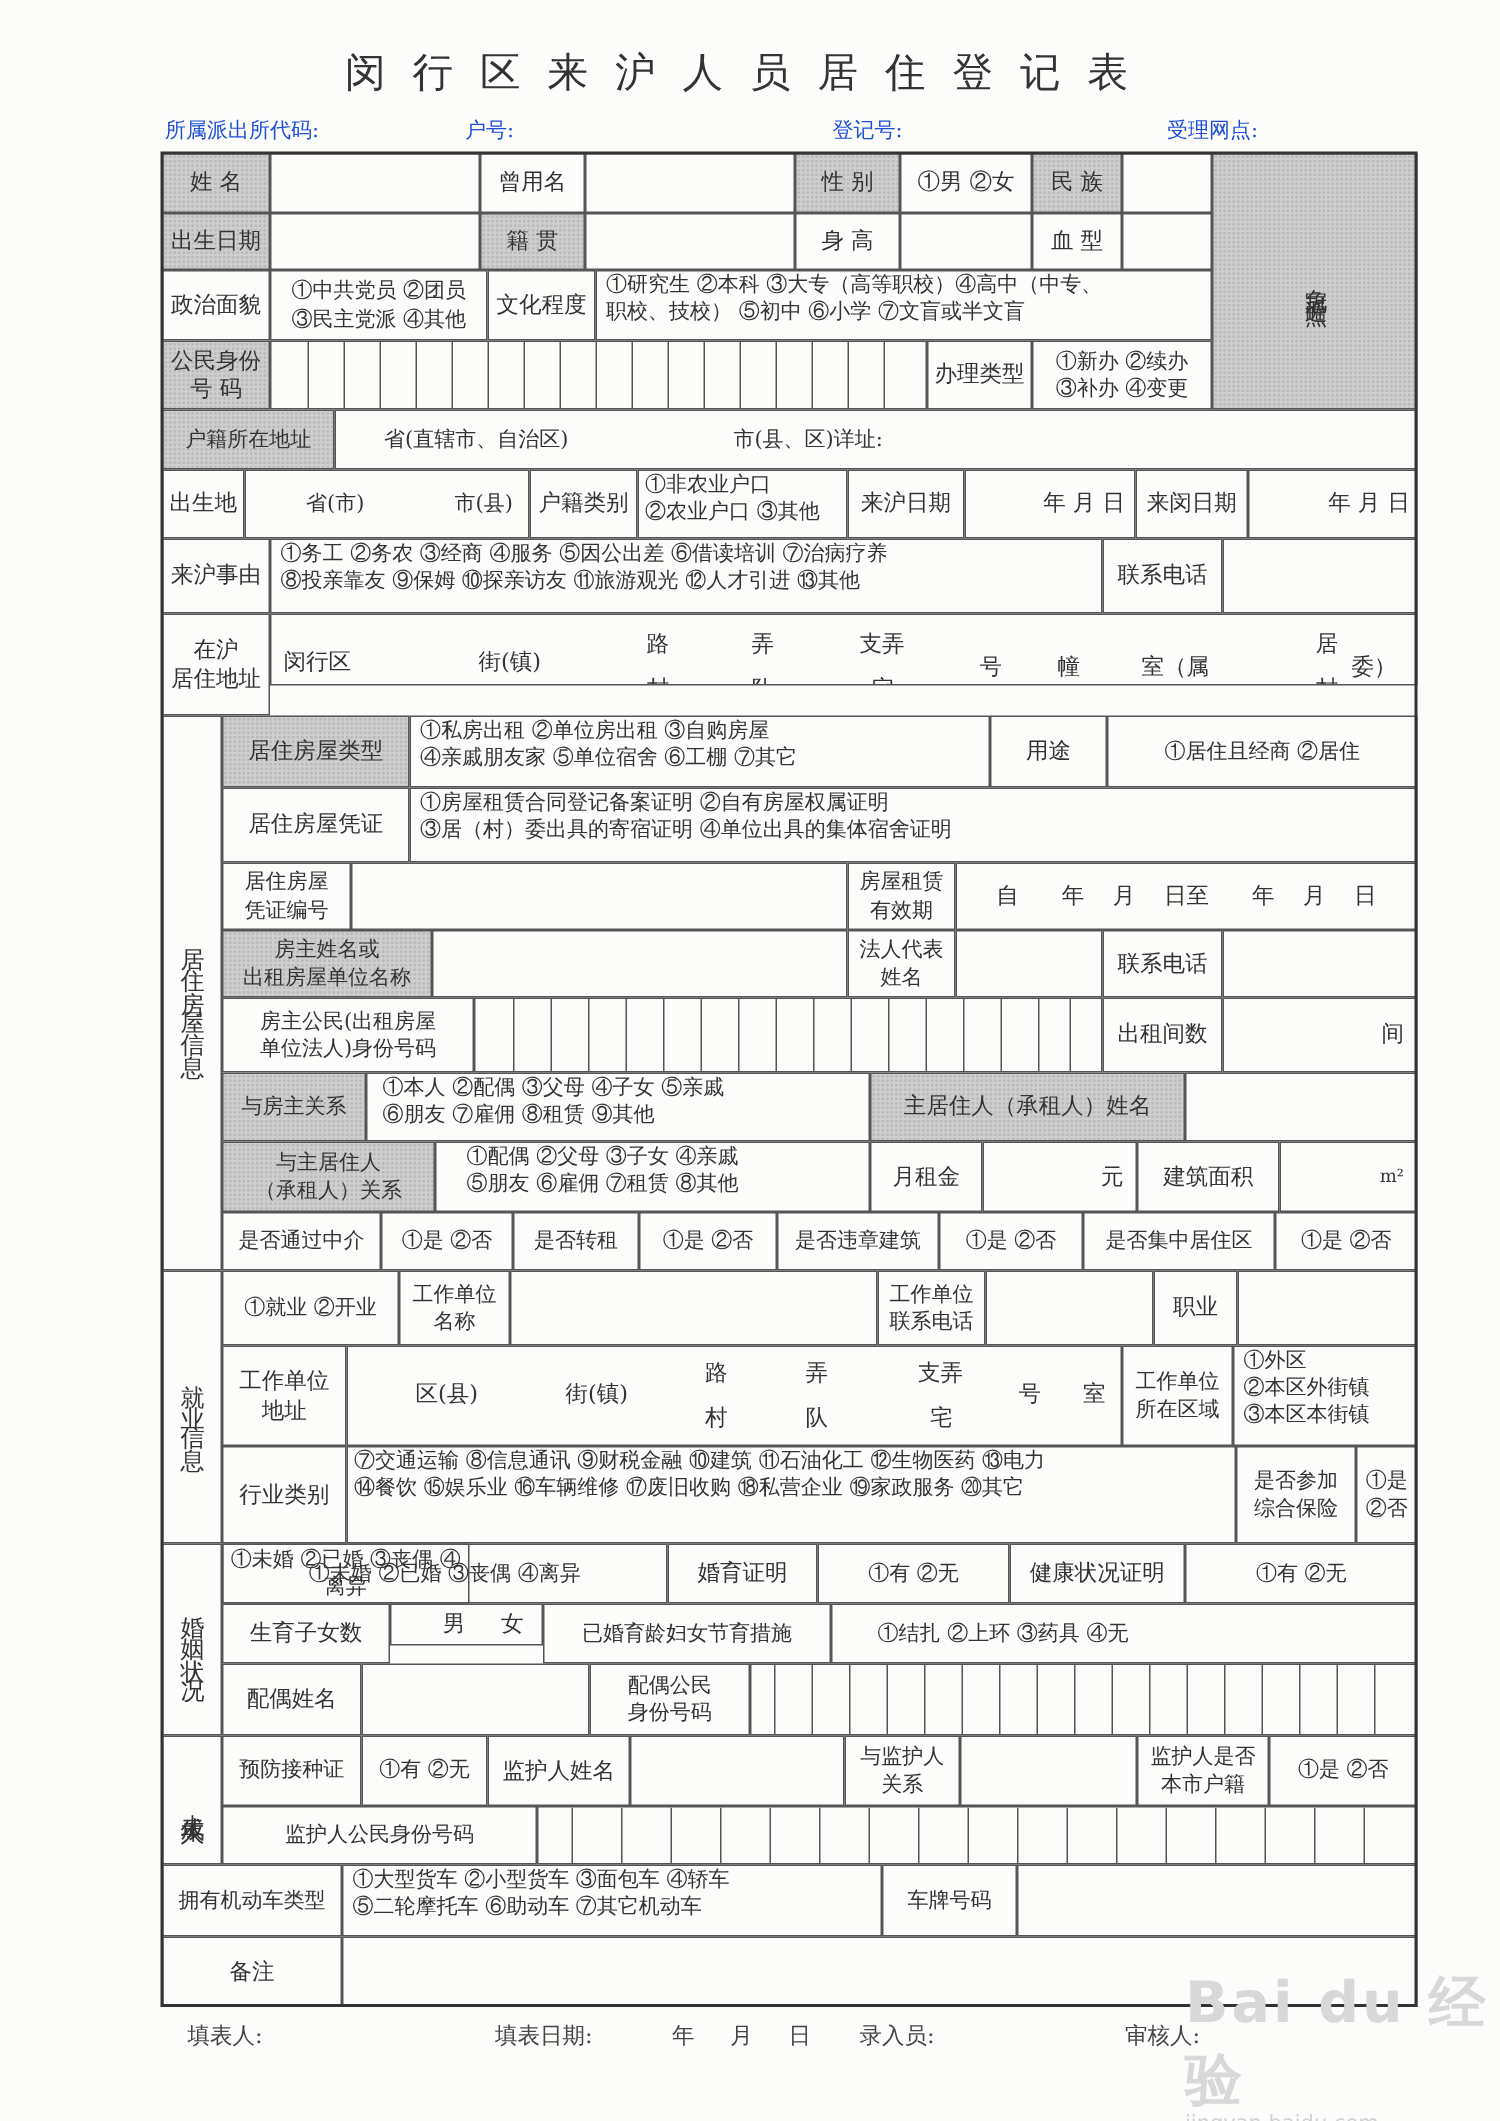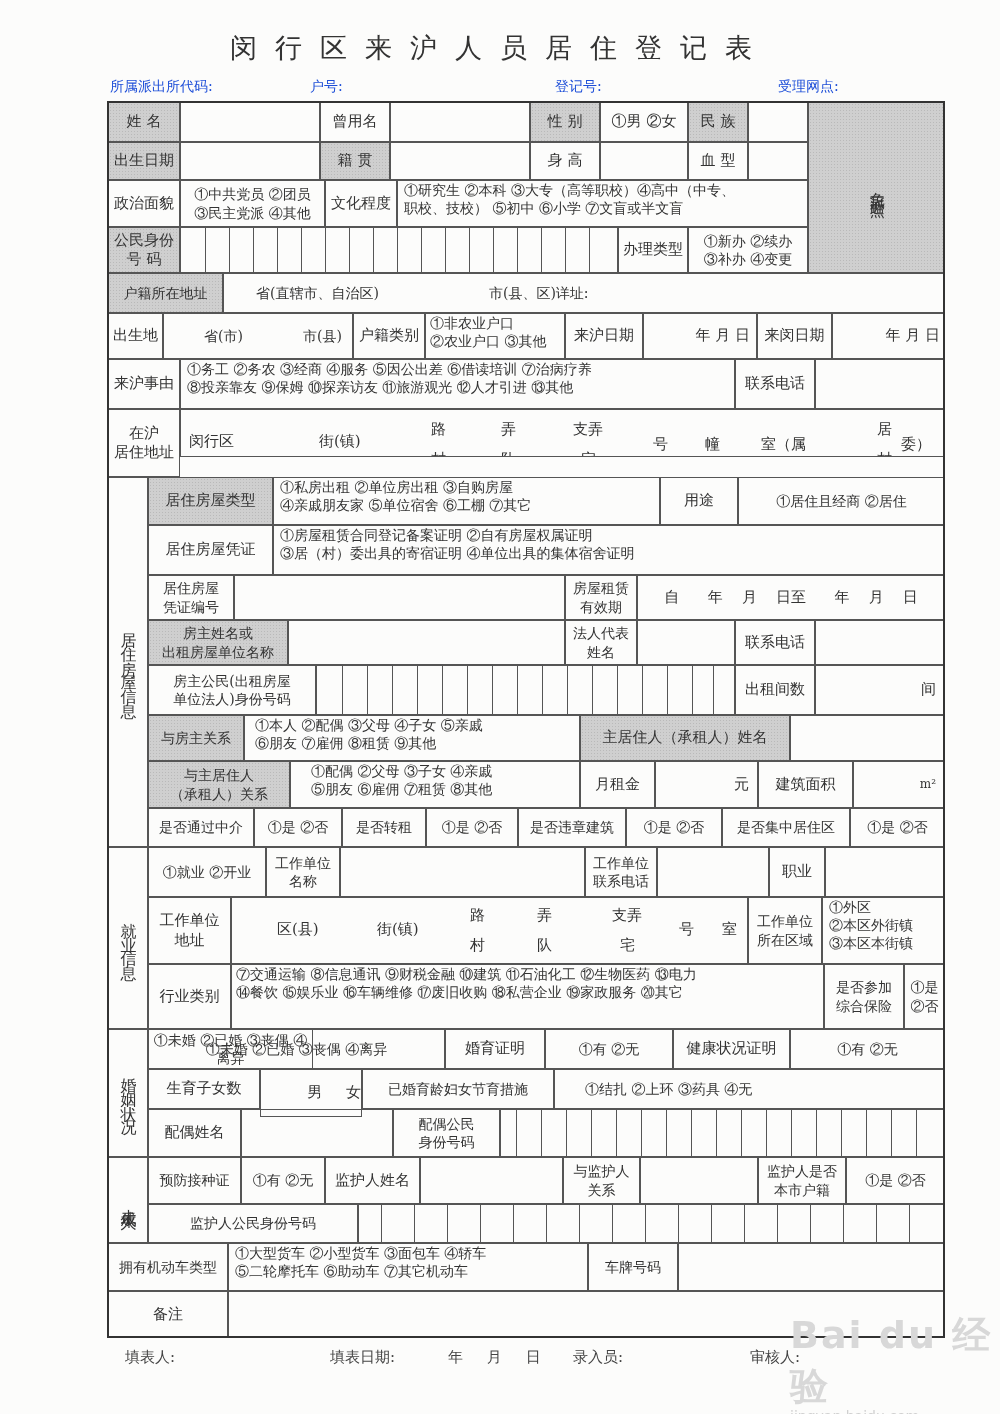--- a/index.html
+++ b/index.html
@@ -292,21 +292,21 @@
 
 <div class="c" style="left:148px;top:1029px;width:165px;height:40px;font-size:14px">①未婚  ②已婚  ③丧偶  ④离异</div>
 
 <div class="c" style="left:445px;top:1029px;width:100px;height:40px">婚育证明</div>
 <div class="c" style="left:148px;top:1029px;width:297px;height:40px;font-size:14px">①未婚  ②已婚  ③丧偶  ④离异</div>
 <div class="c" style="left:545px;top:1029px;width:128px;height:40px;font-size:14px">①有  ②无</div>
 <div class="c" style="left:673px;top:1029px;width:117px;height:40px">健康状况证明</div>
 <div class="c" style="left:790px;top:1029px;width:155px;height:40px;font-size:14px">①有  ②无</div>
 
 <div class="c" style="left:148px;top:1069px;width:112px;height:40px">生育子女数</div>
-<div class="c" style="left:260px;top:1069px;width:102px;height:48px;white-space:pre;justify-content:flex-end;padding-right:0">男     女</div>
+<div class="c" style="left:260px;top:1069px;width:102px;height:28px;white-space:pre;justify-content:flex-end;padding-right:12px">男     女</div>
 <div class="c" style="left:362px;top:1069px;width:192px;height:40px;font-size:14px">已婚育龄妇女节育措施</div>
 <div class="c l" style="left:554px;top:1069px;width:391px;height:40px;font-size:14px;padding-left:30px">①结扎  ②上环  ③药具  ④无</div>
 
 <div class="c" style="left:148px;top:1109px;width:93px;height:48px">配偶姓名</div>
 <div class="c" style="left:241px;top:1109px;width:152px;height:48px"></div>
 <div class="c v" style="left:393px;top:1109px;width:107px;height:48px;font-size:14px">
   <span>配偶公民</span>
   <span>身份号码</span>
 </div>
 <div class="c" style="left:500px;top:1109px;width:445px;height:48px">

